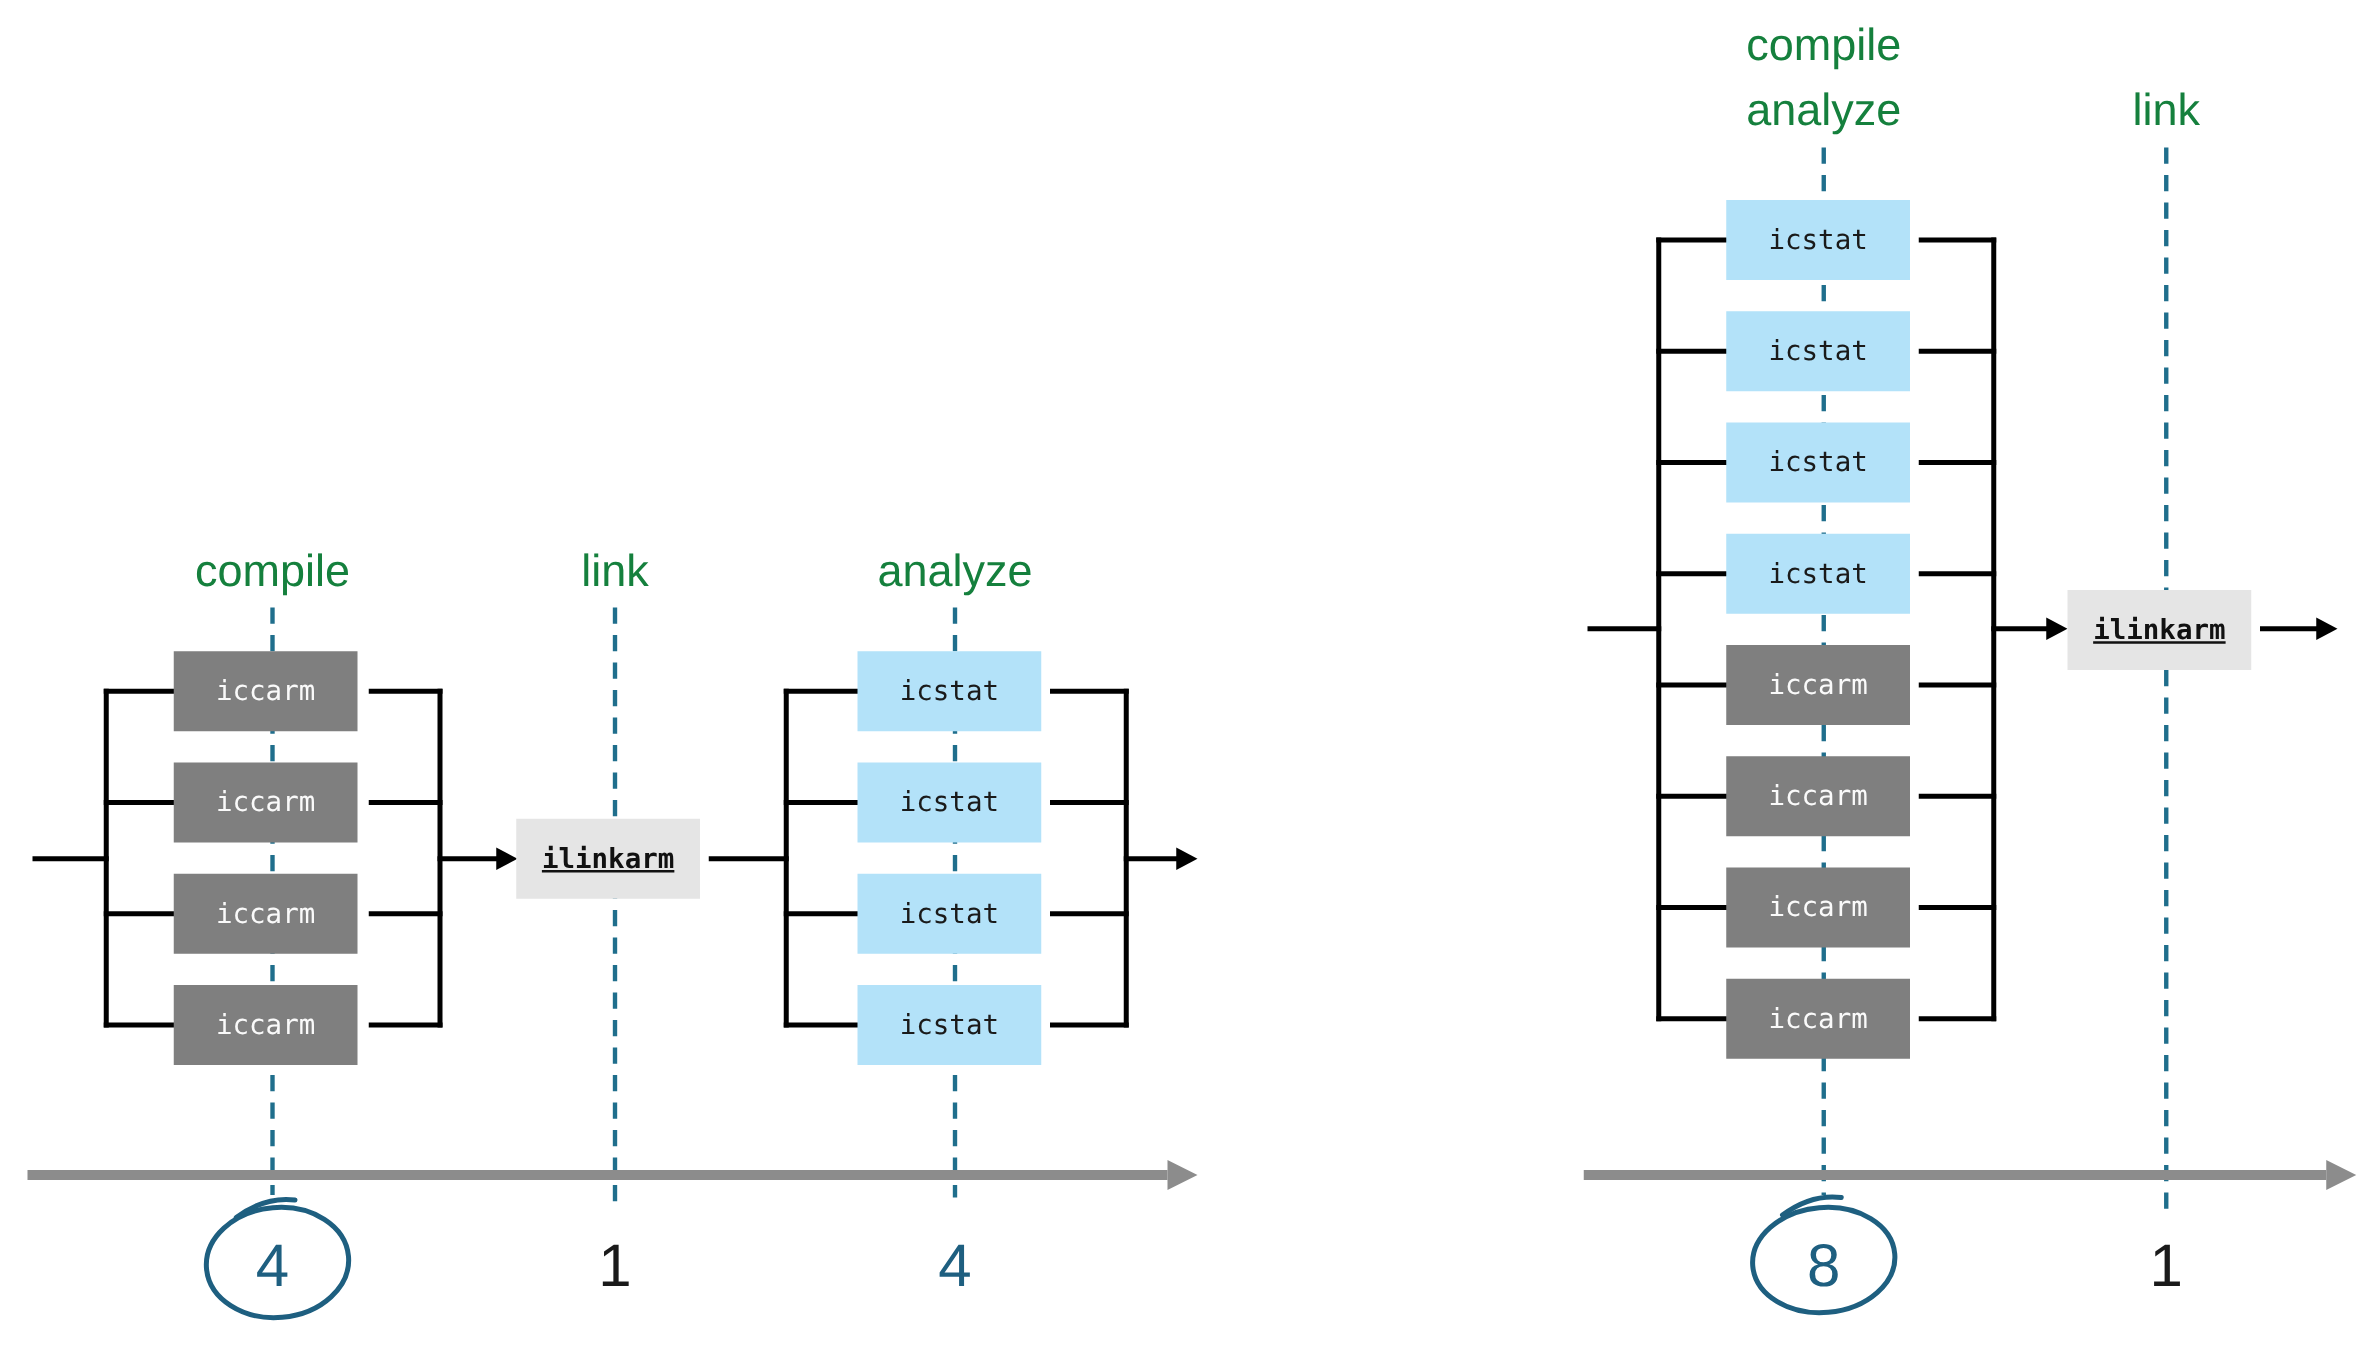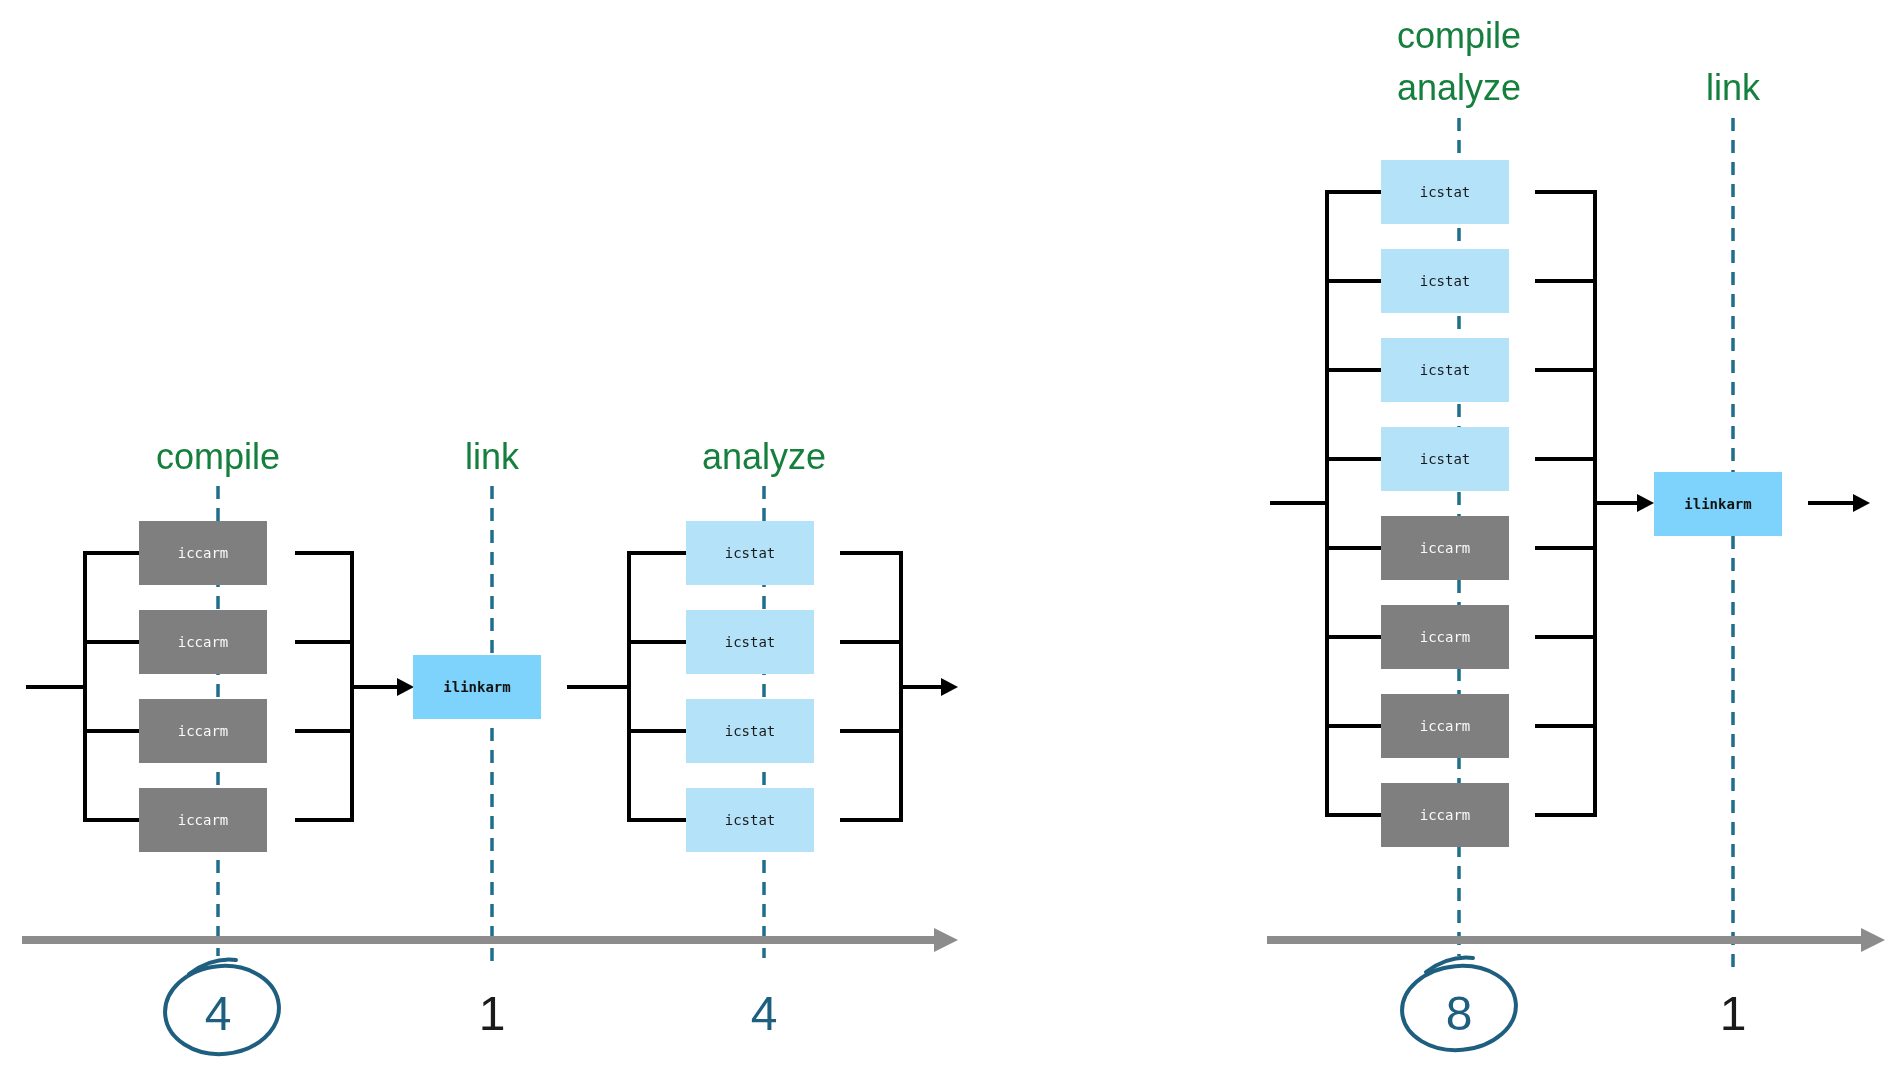--- a/index.html
+++ b/index.html
@@ -6,30 +6,30 @@
   #canvas{
     position:relative;
     width:1897px;height:1078px;
     background:#ffffff;
     overflow:hidden;
     font-family:"Liberation Sans",sans-serif;
   }
   #wiring{position:absolute;left:0;top:0;width:1897px;height:1078px;}
   .box{
     position:absolute;
-    width:128px;height:64px;
+    width:147px;height:64px;
     display:flex;align-items:center;justify-content:center;
     font-family:"DejaVu Sans Mono",monospace;
-    font-size:14px;
+    font-size:22px;
     box-sizing:border-box;
     white-space:nowrap;
   }
   .box.gray{background:#7f7f7f;color:#fafafa;text-align:center;}
   .box.blue{background:#b3e2f9;color:#1a1a1a;}
-  .box.gold{background:#7dd3fc;color:#111111;font-weight:bold;}
+  .box.gold{background:#e5e5e5;color:#111111;font-weight:bold;text-decoration:underline;}
   .phase-label{
     position:absolute;
     transform:translateX(-50%);
     font-size:36px;
     line-height:42px;
     color:#15803d;
     white-space:nowrap;
   }
   .count{
     position:absolute;

